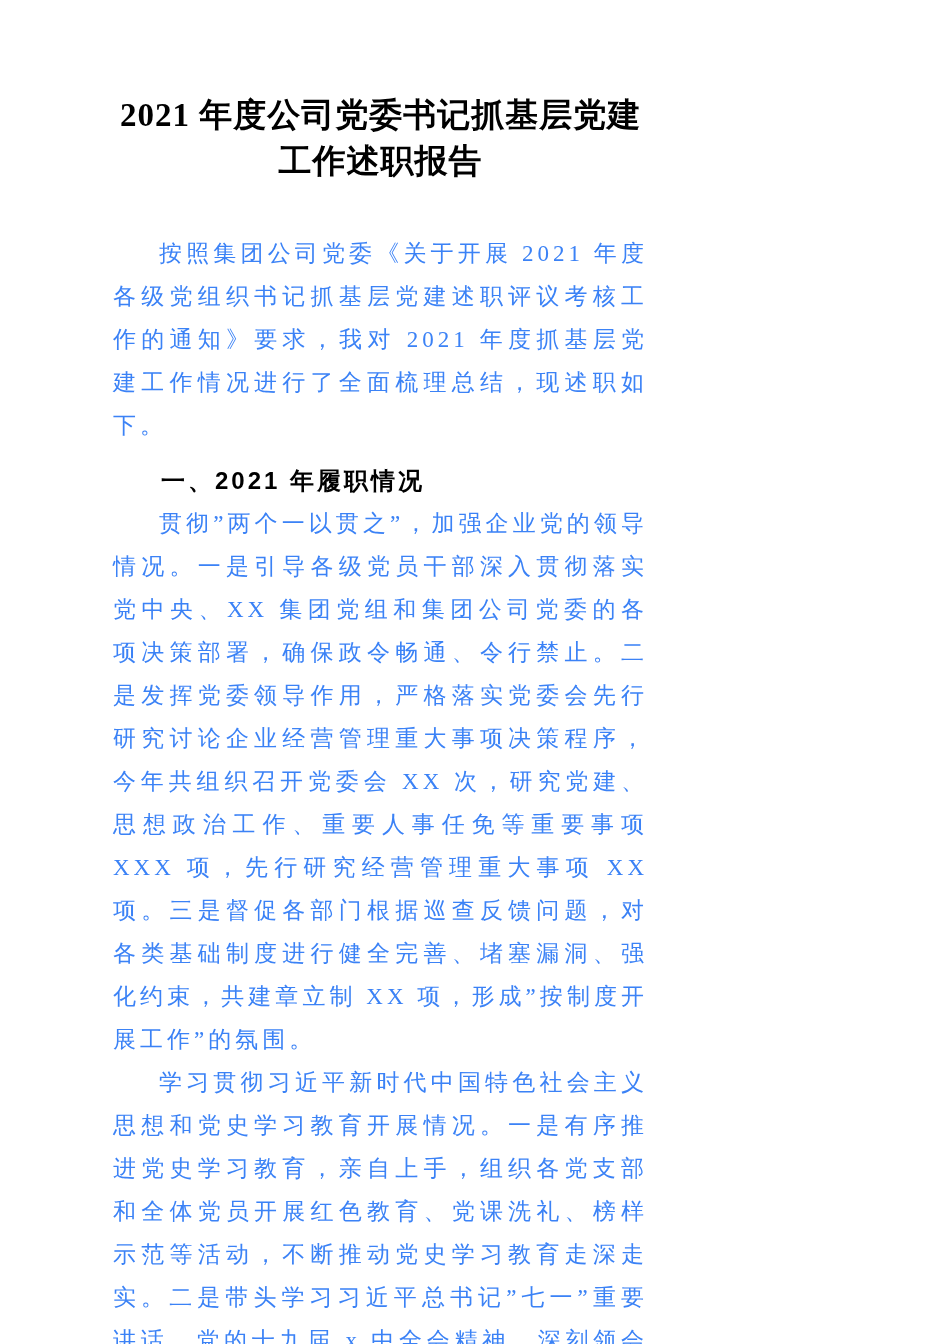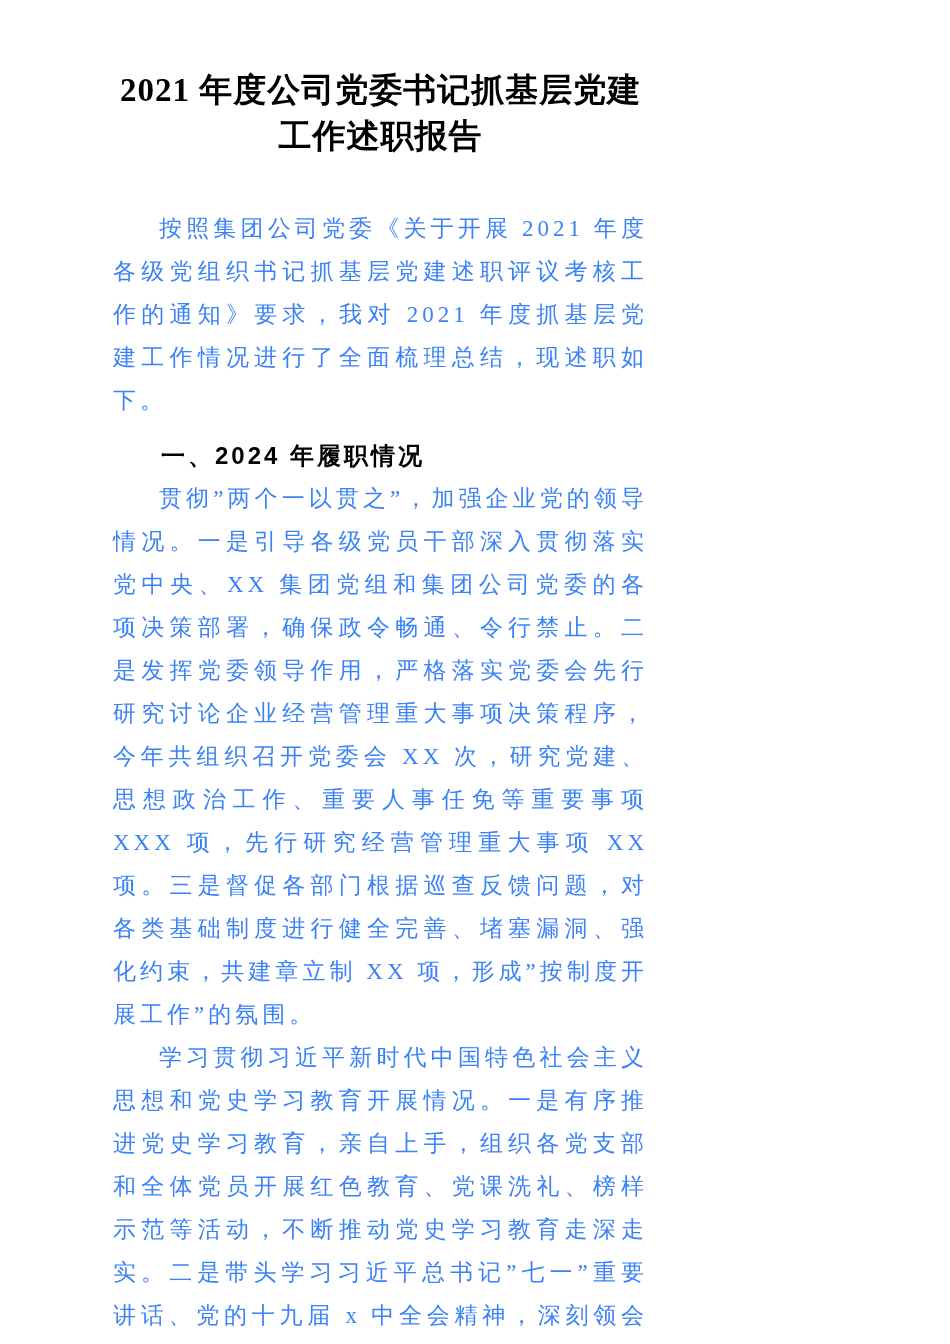--- a/index.html
+++ b/index.html
@@ -11,21 +11,21 @@
     width: 950px;
     height: 1344px;
     color: #000000;
     font-family: "Liberation Serif", serif;
     overflow: hidden;
   }
   .page {
     box-sizing: border-box;
     width: 758px;
     height: 1344px;
-    padding: 67px 110px 0 113px;
+    padding: 92px 110px 0 113px;
     background: #ffffff;
   }
   .doc-title {
     margin: 0 auto 48px auto;
     max-width: 700px;
     font-family: "Liberation Serif", serif;
     font-weight: bold;
     font-size: 33px;
     line-height: 46px;
     letter-spacing: 1px;
@@ -55,18 +55,18 @@
   }
 </style>
 </head>
 <body>
 
 <div class="page">
   <h1 class="doc-title">2021 年度公司党委书记抓基层党建工作述职报告</h1>
 
   <p class="para">按照集团公司党委《关于开展 2021 年度各级党组织书记抓基层党建述职评议考核工作的通知》要求，我对 2021 年度抓基层党建工作情况进行了全面梳理总结，现述职如下。</p>
 
-  <h2 class="section-heading">一、2024 年履职情况</h2>
+  <h2 class="section-heading">一、2021 年履职情况</h2>
 
   <p class="para">贯彻”两个一以贯之”，加强企业党的领导情况。一是引导各级党员干部深入贯彻落实党中央、XX 集团党组和集团公司党委的各项决策部署，确保政令畅通、令行禁止。二是发挥党委领导作用，严格落实党委会先行研究讨论企业经营管理重大事项决策程序，今年共组织召开党委会 XX 次，研究党建、思想政治工作、重要人事任免等重要事项 XXX 项，先行研究经营管理重大事项 XX 项。三是督促各部门根据巡查反馈问题，对各类基础制度进行健全完善、堵塞漏洞、强化约束，共建章立制 XX 项，形成”按制度开展工作”的氛围。</p>
 
   <p class="para">学习贯彻习近平新时代中国特色社会主义思想和党史学习教育开展情况。一是有序推进党史学习教育，亲自上手，组织各党支部和全体党员开展红色教育、党课洗礼、榜样示范等活动，不断推动党史学习教育走深走实。二是带头学习习近平总书记”七一”重要讲话、党的十九届 x 中全会精神，深刻领会精神内涵。三是安排党委中心组加强对习近平总书记关于制造强国战略、XX 安全指示方面的学习，同时纳入党员学习内容。</p>
 </div>
 
 </body></html>

